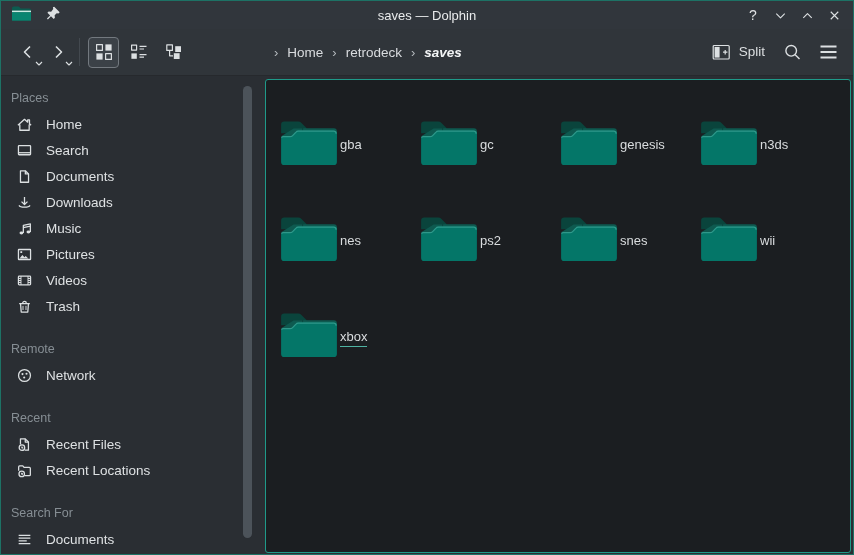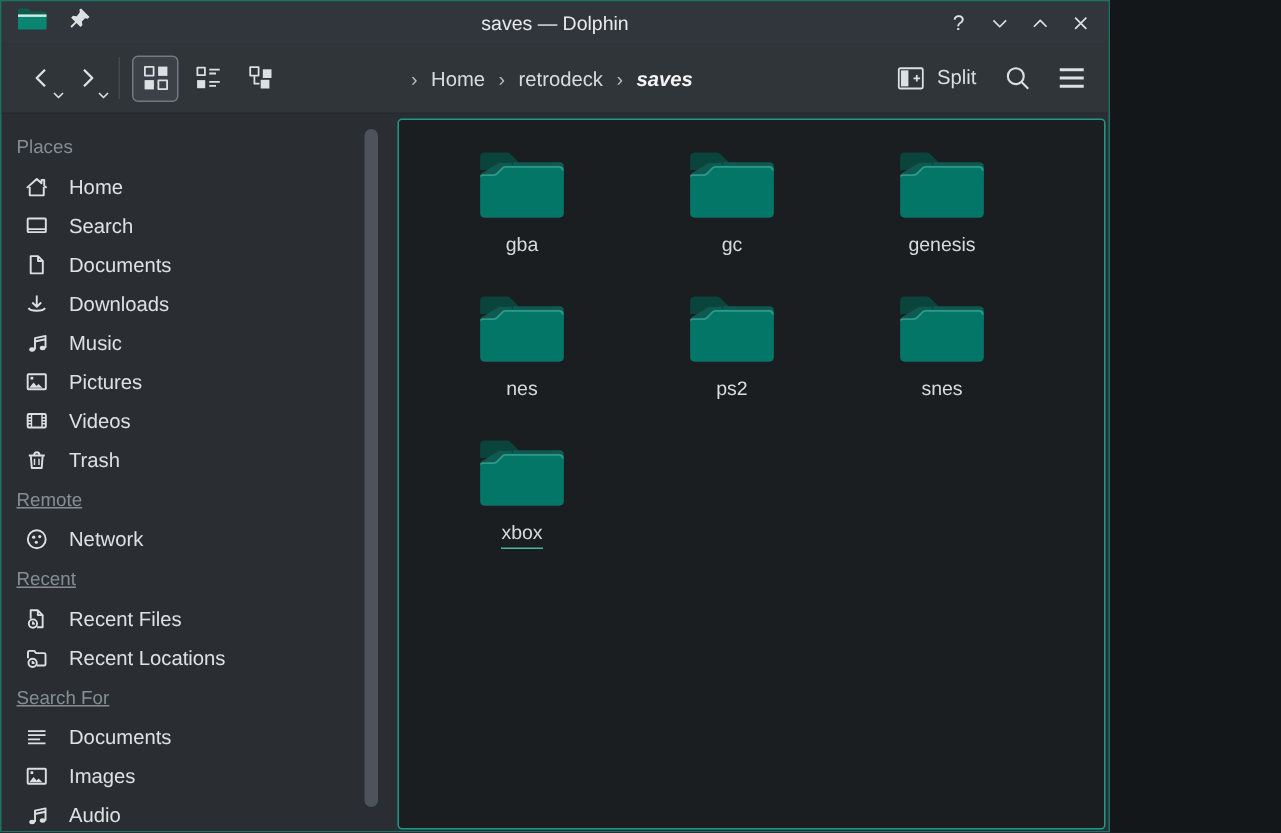--- a/index.html
+++ b/index.html
@@ -1,19 +1,19 @@
 <!DOCTYPE html>
 <html><head>
 <meta charset="utf-8">
 <style>
   * { margin:0; padding:0; box-sizing:border-box; }
   html,body { background:#14171a; }
   body { font-family:"Liberation Sans","DejaVu Sans",sans-serif; -webkit-font-smoothing:antialiased; }
 
-  .window { position:relative; width:740px; height:555px; background:#2a2e33;
+  .window { position:relative; width:854px; height:555px; background:#2a2e33;
             border:1px solid #1d7265; overflow:hidden; }
 
   
   .titlebar { height:28px; background:#31363c; display:flex; align-items:center; padding:0 10px; position:relative; }
   .tb-left { display:flex; align-items:center; gap:14px; }
   .tb-title { position:absolute; left:0; right:0; text-align:center; color:#e9ebec; font-size:13px; pointer-events:none; }
   .tb-buttons { margin-left:auto; display:flex; align-items:center; gap:9px; z-index:2; }
   .tb-btn { width:18px; height:18px; display:flex; align-items:center; justify-content:center; color:#dfe2e4; cursor:default; }
   .tb-btn svg { display:block; }
   .help-glyph { font-size:14px; color:#dfe2e4; line-height:1; }
@@ -30,29 +30,29 @@
   .breadcrumb .crumb { color:#d9dcdf; }
   .breadcrumb .crumb.current { font-weight:bold; color:#f3f5f6;font-style:italic; }
   .toolbar-right { margin-left:auto; display:flex; align-items:center; gap:6px; }
   .split-btn { display:flex; align-items:flex-start; gap:8px; color:#dcdfe1; font-size:13.5px; padding:4px 6px; }
   .icon-btn { width:30px; height:30px; display:flex; align-items:center; justify-content:center; }
 
   
   .content { position:absolute; top:76px; left:1px; right:1px; bottom:1px; }
   .sidebar { position:absolute; left:0; top:0; bottom:0; width:238px; padding-top:7px; overflow:hidden;text-align:center; }
   .side-header { height:27px; display:flex; align-items:center; padding-left:9px; color:#868e94; font-size:12.5px; }
-  .side-header.gap { margin-top:0;text-decoration:underline; }
+  .side-header.gap { margin-top:16px; }
   .side-item { height:26px; display:flex; align-items:center; gap:13px; padding-left:14px; color:#dee1e3; font-size:13.5px; cursor:pointer; }
   .side-item .icon { width:17px; height:17px; display:flex; align-items:center; justify-content:center; flex:0 0 17px; }
   .side-scrollbar { position:absolute; left:241px; top:9px; width:9px; height:452px; border-radius:5px; background:#4c535a; }
 
   .mainview { position:absolute; left:263px; top:2px; right:1px; bottom:0; background:#1b1e21;
               border:1px solid #1f9a89; border-radius:3px; padding:17px 0 0 12px; }
   .grid { display:grid; grid-template-columns:repeat(4,140px); grid-auto-rows:91px; row-gap:5px; }
-  .tile { display:flex; flex-direction:column; align-items:center; cursor:pointer; }
+  .tile { display:flex; flex-direction:row; align-items:center; cursor:pointer; }
   .tile .folder-icon { width:62px; height:51px; display:block; }
   .folder-label { margin-top:7px; font-size:13px; color:#d9dcde; line-height:1.2; padding-bottom:2px; border-bottom:1px solid transparent; }
   .tile.hovered .folder-label { border-bottom-color:#4fb3a2; }
 
   svg .stroke { fill:none; stroke:#dce0e2; stroke-width:1.2; stroke-linejoin:round; }
   svg .fill { fill:#dce0e2; stroke:none; }
 </style>
 </head>
 <body>
 

